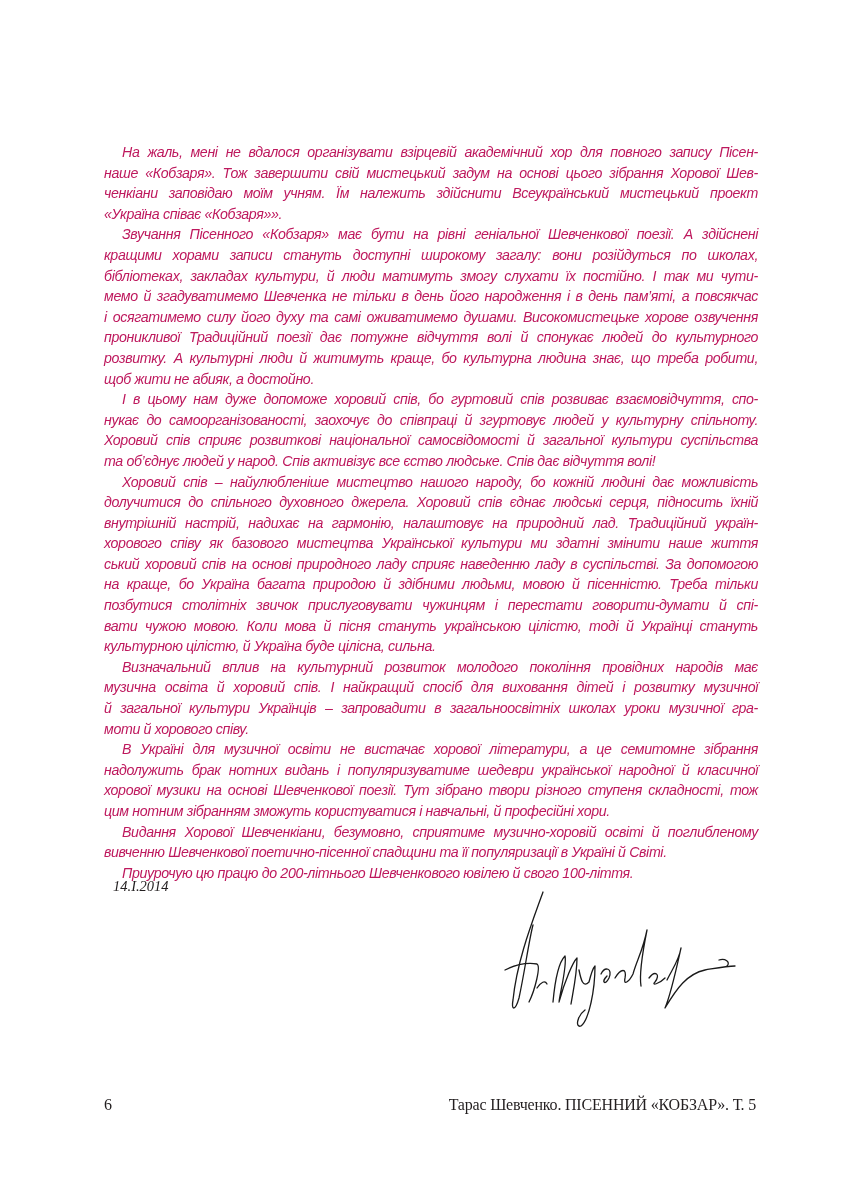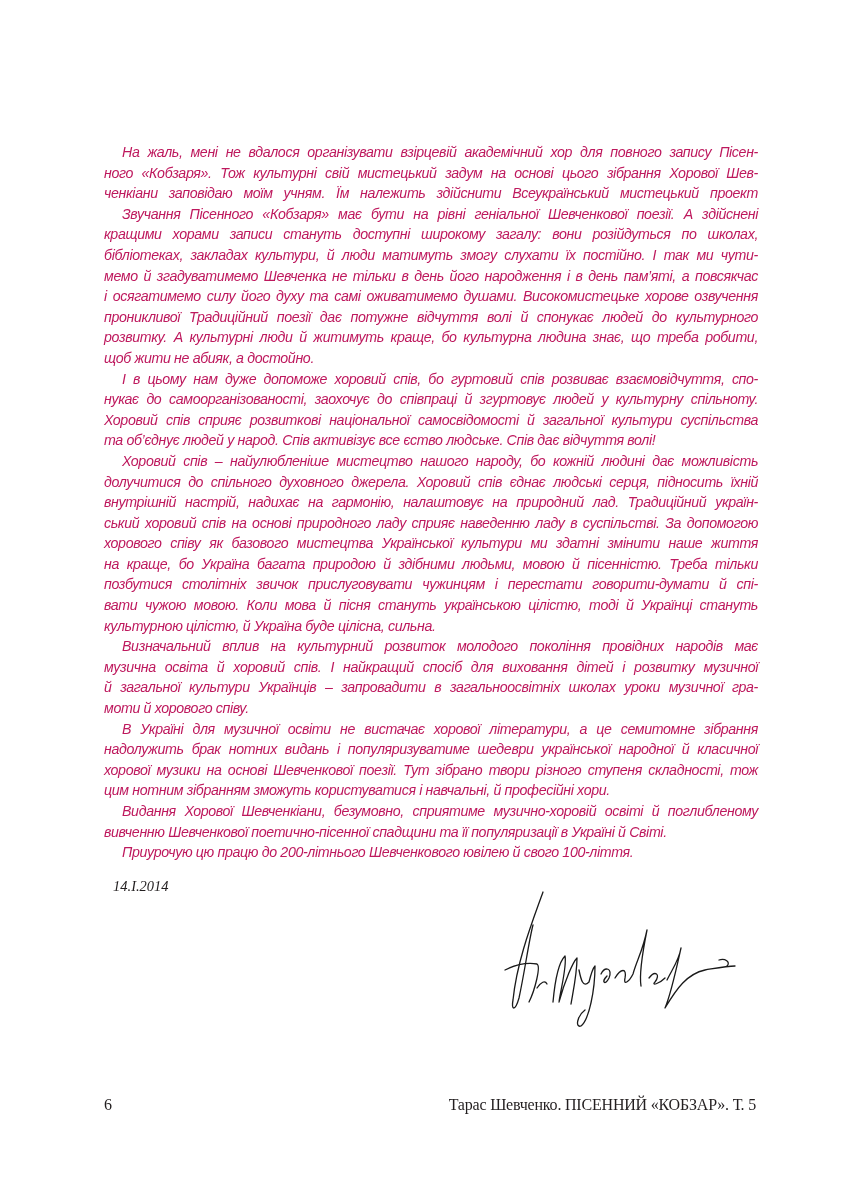--- a/index.html
+++ b/index.html
@@ -29,22 +29,23 @@
   }
 </style>
 </head>
 <body>
 
 <div class="page">
 
   <div class="body-text" id="body-text">
       <div>
         <span class="line indent">На жаль, мені не вдалося організувати взірцевій академічний хор для повного запису Пісен-</span>
-        <span class="line">ного «Кобзаря». Тож культурні свій мистецький задум на основі цього зібрання Хорової Шев-</span>
+        <span class="line">наше «Кобзаря». Тож завершити свій мистецький задум на основі цього зібрання Хорової Шев-</span>
         <span class="line">ченкіани заповідаю моїм учням. Їм належить здійснити Всеукраїнський мистецький проект</span>
+        <span class="line last">«Україна співає «Кобзаря»».</span>
       </div>
       <div>
         <span class="line indent">Звучання Пісенного «Кобзаря» має бути на рівні геніальної Шевченкової поезії. А здійснені</span>
         <span class="line">кращими хорами записи стануть доступні широкому загалу: вони розійдуться по школах,</span>
         <span class="line">бібліотеках, закладах культури, й люди матимуть змогу слухати їх постійно. І так ми чути-</span>
         <span class="line">мемо й згадуватимемо Шевченка не тільки в день його народження і в день пам’яті, а повсякчас</span>
         <span class="line">і осягатимемо силу його духу та самі оживатимемо душами. Високомистецьке хорове озвучення</span>
         <span class="line">проникливої Традиційний поезії дає потужне відчуття волі й спонукає людей до культурного</span>
         <span class="line">розвитку. А культурні люди й житимуть краще, бо культурна людина знає, що треба робити,</span>
         <span class="line last">щоб жити не абияк, а достойно.</span>
@@ -52,22 +53,22 @@
       <div>
         <span class="line indent">І в цьому нам дуже допоможе хоровий спів, бо гуртовий спів розвиває взаємовідчуття, спо-</span>
         <span class="line">нукає до самоорганізованості, заохочує до співпраці й згуртовує людей у культурну спільноту.</span>
         <span class="line">Хоровий спів сприяє розвиткові національної самосвідомості й загальної культури суспільства</span>
         <span class="line last">та об’єднує людей у народ. Спів активізує все єство людське. Спів дає відчуття волі!</span>
       </div>
       <div>
         <span class="line indent">Хоровий спів –  найулюбленіше мистецтво нашого народу, бо кожній людині дає можливість</span>
         <span class="line">долучитися до спільного духовного джерела. Хоровий спів єднає людські серця, підносить їхній</span>
         <span class="line">внутрішній настрій, надихає на гармонію, налаштовує на природний лад. Традиційний україн-</span>
+        <span class="line">хорового співу як базового мистецтва Української культури ми здатні змінити наше життя</span>
         <span class="line">ський хоровий спів на основі природного ладу сприяє наведенню ладу в суспільстві. За допомогою</span>
-        <span class="line">хорового співу як базового мистецтва Української культури ми здатні змінити наше життя</span>
         <span class="line">на краще, бо Україна багата природою й здібними людьми, мовою й пісенністю. Треба тільки</span>
         <span class="line">позбутися столітніх звичок прислуговувати чужинцям і перестати говорити-думати й спі-</span>
         <span class="line">вати чужою мовою. Коли мова й пісня стануть українською цілістю, тоді й Українці стануть</span>
         <span class="line last">культурною цілістю, й Україна буде цілісна, сильна.</span>
       </div>
       <div>
         <span class="line indent">Визначальний вплив на культурний розвиток молодого покоління провідних народів має</span>
         <span class="line">музична освіта й хоровий спів. І найкращий спосіб для виховання дітей і розвитку музичної</span>
         <span class="line">й загальної культури Українців – запровадити в загальноосвітніх школах уроки музичної гра-</span>
         <span class="line last">моти й хорового співу.</span>

